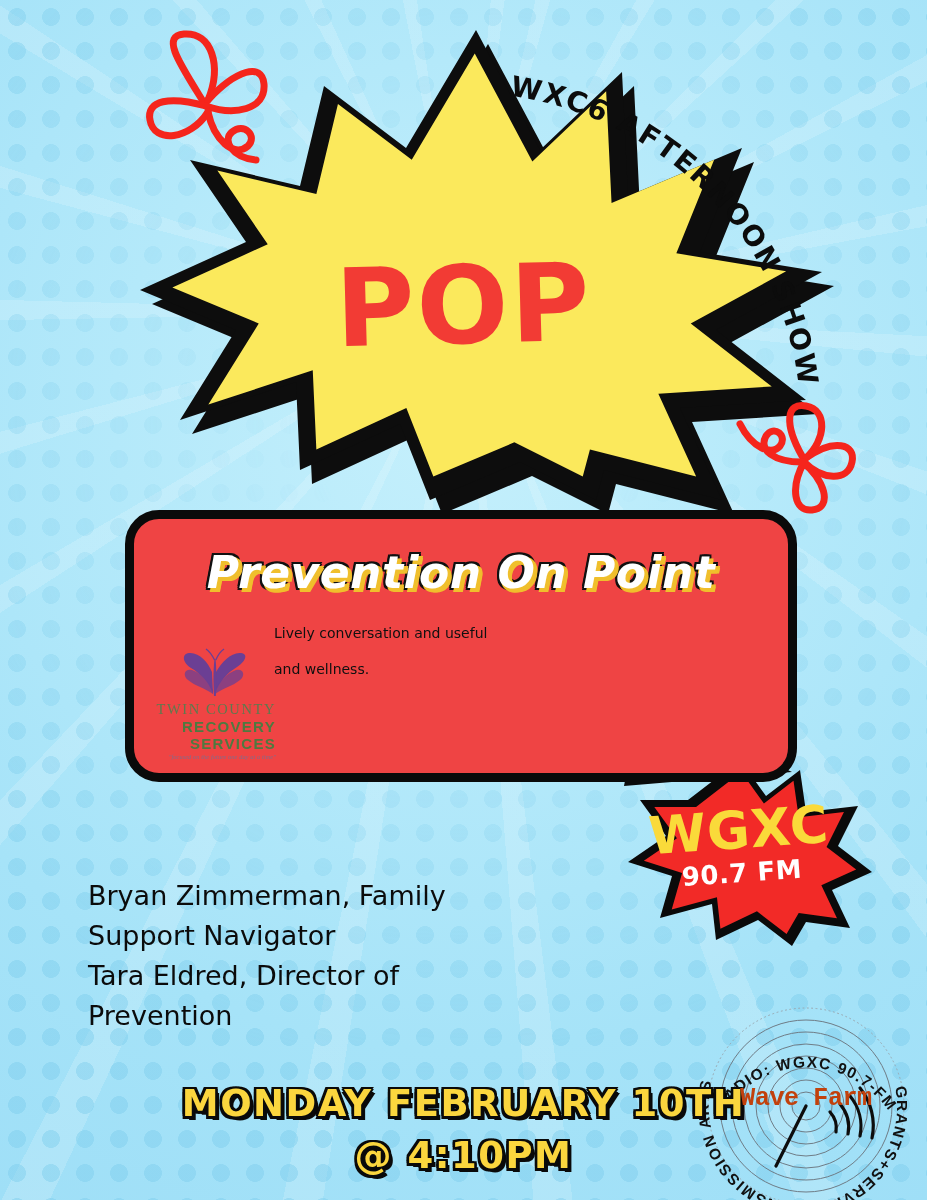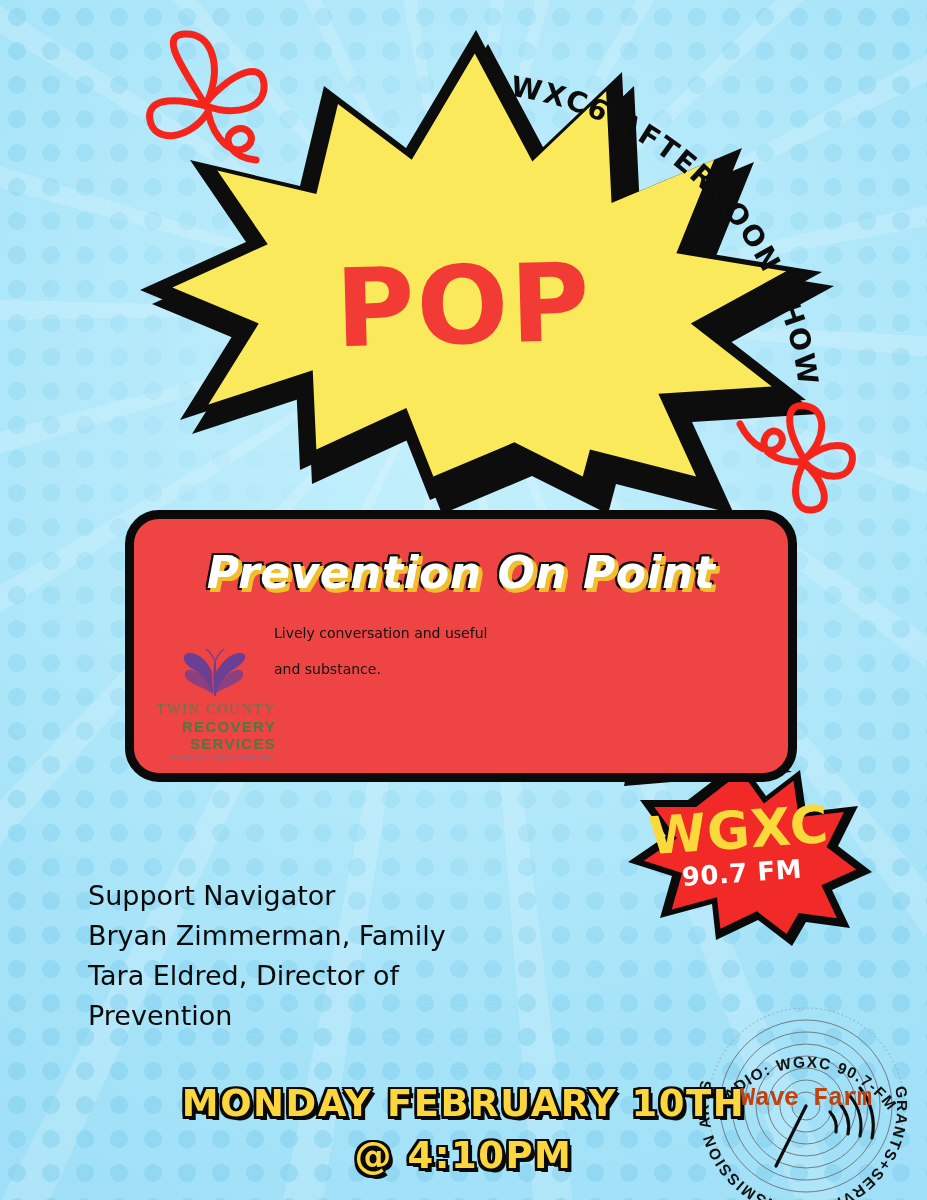--- a/index.html
+++ b/index.html
@@ -197,21 +197,21 @@
       <text><textPath href="#wfBot" startOffset="50%" text-anchor="middle" id="wfBotTxt">TRANSMISSION ARTS</textPath></text>
     </g>
   </svg>
 
   <div class="pop-word">POP</div>
 
   <div class="bubble">
     <div class="bubble-title">Prevention On Point</div>
     <div class="bubble-body">
       <div>Lively conversation and useful</div>
-      <div>and substance.</div>
+      <div>and wellness.</div>
     </div>
   </div>
 
   <div class="tc-logo">
     <svg class="tc-bfly" viewBox="0 0 72 52">
       <g fill="#6b3f94">
         <path d="M34 46 C30 34 22 26 12 20 C4 15 2 6 10 5 C20 4 29 14 33 24 Z"></path>
         <path d="M34 46 C26 40 16 38 9 32 C3 27 6 20 13 22 C22 25 30 34 34 42 Z" opacity=".75"></path>
         <path d="M36 46 C40 34 48 25 58 19 C66 14 70 6 62 5 C52 4 43 14 37 24 Z"></path>
         <path d="M36 46 C44 40 54 38 61 32 C67 27 64 20 57 22 C48 25 40 34 36 42 Z" opacity=".75"></path>
@@ -223,22 +223,22 @@
     <div class="tc-l2">RECOVERY SERVICES</div>
     <div class="tc-l3">"focused on the future one day at a time"</div>
   </div>
 
   <div class="wgxc-text">
     <div class="wgxc-call">WGXC</div>
     <div class="wgxc-freq">90.7 FM</div>
   </div>
 
   <div class="guests">
+    <div>Bryan Zimmerman, Family</div>
     <div>Support Navigator</div>
-    <div>Bryan Zimmerman, Family</div>
     <div>Tara Eldred, Director of</div>
     <div>Prevention</div>
   </div>
 
   <div class="datetime">
     <div>MONDAY FEBRUARY 10TH</div>
     <div>@ 4:10PM</div>
   </div>
 
   <div class="wavefarm">

